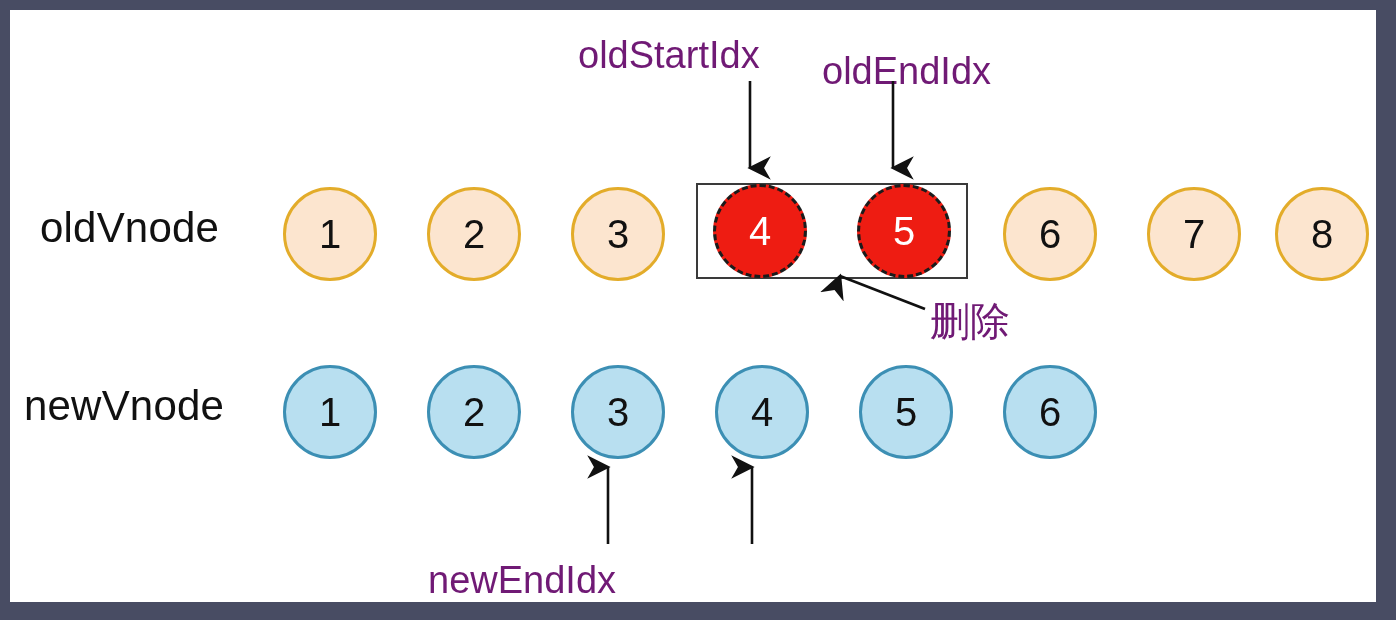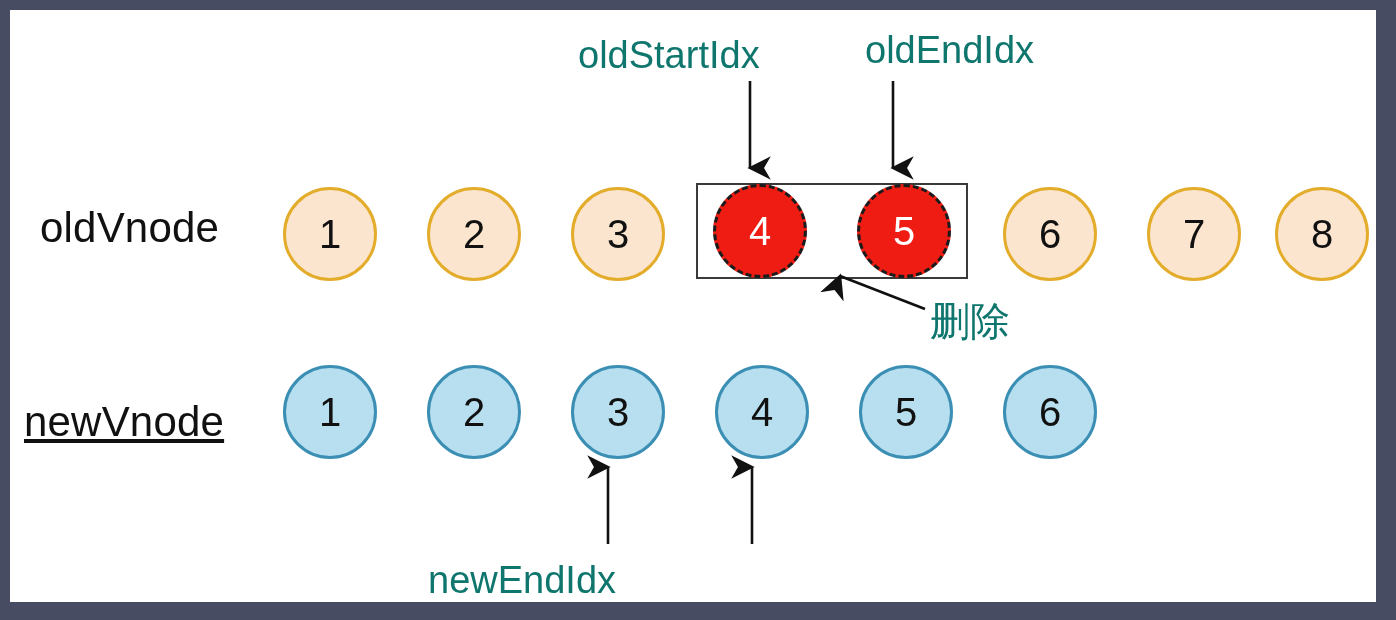--- a/index.html
+++ b/index.html
@@ -26,21 +26,21 @@
   }
   
   .row-label {
     position: absolute;
     font-size: 42px;
     color: #111111;
     white-space: nowrap;
     letter-spacing: 0.2px;
   }
   #label-oldvnode { left: 30px; top: 194px; }
-  #label-newvnode { left: 14px; top: 388px; text-decoration: underline; }
+  #label-newvnode { left: 14px; top: 372px; }
 
   
   .node {
     position: absolute;
     width: 94px;
     height: 94px;
     border-radius: 50%;
     box-sizing: border-box;
     display: flex;
     align-items: center;
@@ -73,26 +73,26 @@
     height: 96px;
     box-sizing: border-box;
     border: 2.5px solid #3a3a3a;
     background: transparent;
   }
 
   
   .annotation {
     position: absolute;
     font-size: 38px;
-    color: #0f766e;
+    color: #701a75;
     white-space: nowrap;
     text-align: center;
   }
   #ann-oldstartidx { left: 568px; top: 24px; }
-  #ann-oldendidx   { left: 812px; top: 19px; margin-left: 43px; }
+  #ann-oldendidx   { left: 812px; top: 40px; }
   #ann-delete      { left: 920px; top: 284px; font-size: 40px; }
   #ann-newendidx   { left: 418px; top: 549px; }
   #ann-newstartidx { left: 688px; top: 549px; }
 
   
   #arrows {
     position: absolute;
     left: 0;
     top: 0;
     width: 1366px;

